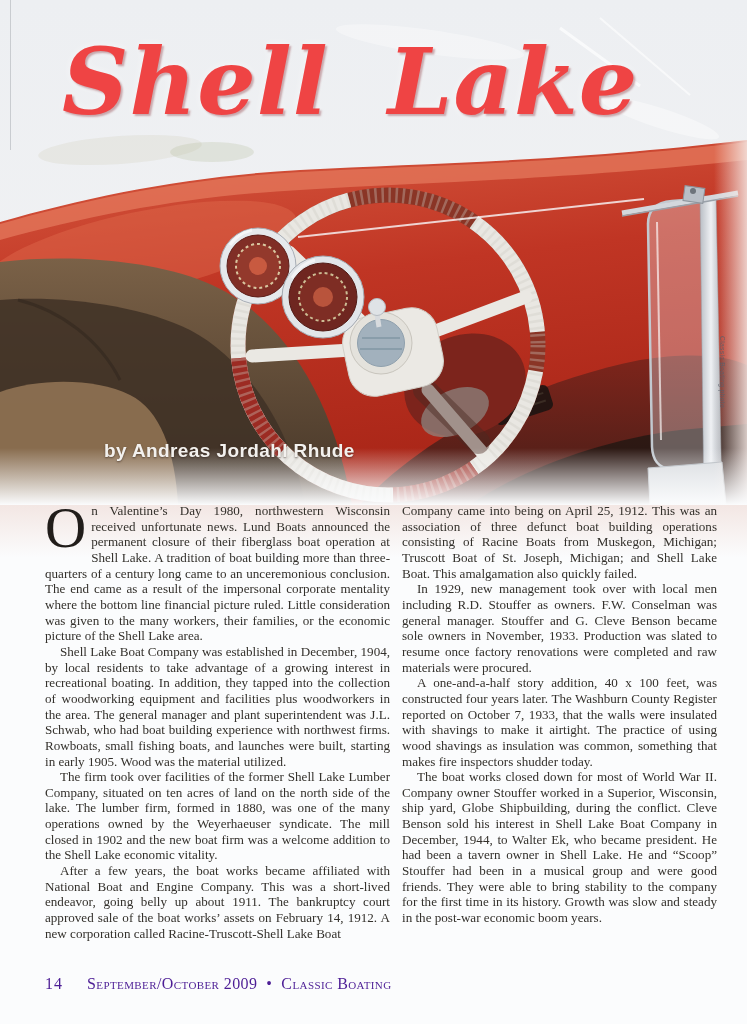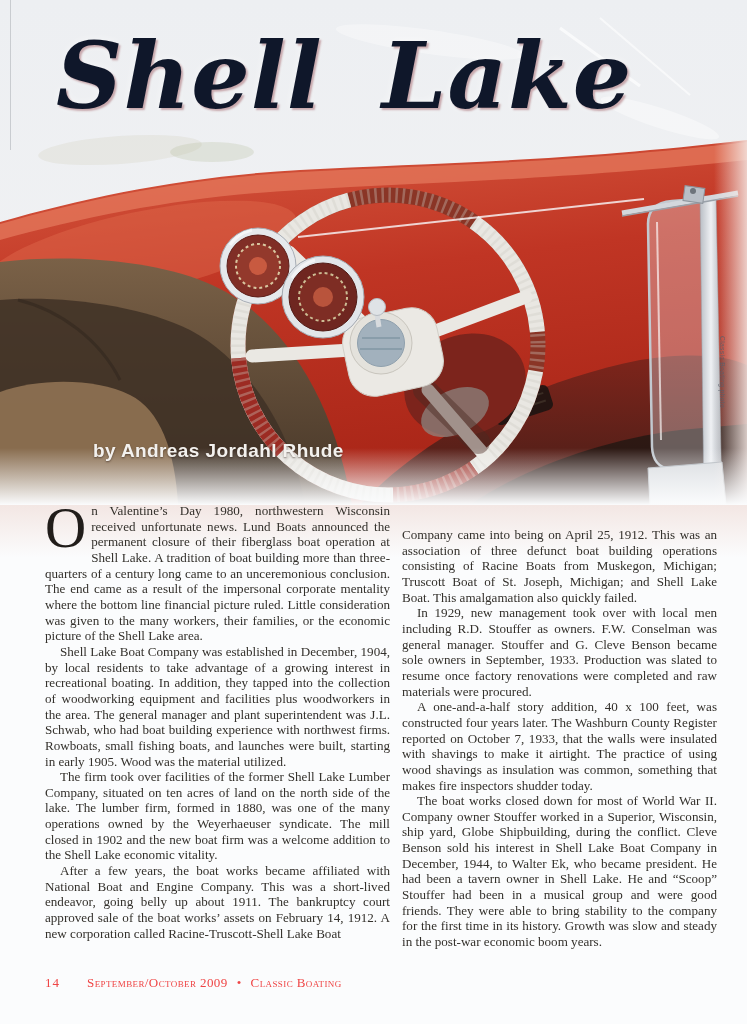--- a/index.html
+++ b/index.html
@@ -5,42 +5,42 @@
   html,body{margin:0;padding:0;background:#e8e9eb;}
   #page{position:relative;width:747px;height:1024px;background:#fbfcfd;overflow:hidden;
         font-family:"Liberation Serif",serif;}
   
   #scan-edge{position:absolute;left:10px;top:0;width:1px;height:150px;background:#c2c5ca;opacity:.85;}
   
   #photo{position:absolute;left:0;top:0;width:747px;height:505px;}
   #photo-fade{position:absolute;left:0;top:505px;width:747px;height:62px;
     background:linear-gradient(to bottom, rgba(232,201,192,.42), rgba(251,252,253,0) 85%);pointer-events:none;}
   
-  #title{position:absolute;left:56px;top:30px;margin:0;font-family:"DejaVu Serif",serif;
-    font-style:italic;font-weight:bold;font-size:92px;line-height:1;color:#0f172a;
+  #title{position:absolute;left:56px;top:30px;margin:6px;font-family:"DejaVu Serif",serif;
+    font-style:italic;font-weight:bold;font-size:92px;line-height:1;color:#ef4444;
     letter-spacing:1px;word-spacing:26px;
     text-shadow:2px 2px 2px rgba(122,30,36,.35), 0 0 8px rgba(255,255,255,.5);}
   
-  #byline{position:absolute;left:93px;top:440px;font-family:"Liberation Sans",sans-serif;
+  #byline{position:absolute;left:104px;top:440px;font-family:"Liberation Sans",sans-serif;
     font-weight:bold;font-size:19px;color:#f3f1ee;letter-spacing:.4px;
     text-shadow:0 1px 2px rgba(40,25,20,.55);}
   
   #photo-credit{position:absolute;left:719px;top:336px;height:80px;
     writing-mode:vertical-rl;font-family:"Liberation Sans",sans-serif;font-size:6.8px;
     color:rgba(90,95,106,.9);letter-spacing:.3px;}
   
   #article{position:absolute;left:45px;top:503px;width:672px;display:flex;gap:12px;}
   .col{color:#33302b;}
   #col-left{width:345px;}
-  #col-right{width:315px;margin-top:24px;}
+  #col-right{width:315px;}
   .para{margin:0;text-align:justify;font-size:13.1px;line-height:15.65px;}
   .para.indent{text-indent:15px;}
   .dropcap{float:left;font-size:57px;line-height:45px;margin:2px 5px 0 0;color:#211d1a;}
   
-  #footer{position:absolute;left:45px;top:975px;font-size:13px;color:#ef4444;
+  #footer{position:absolute;left:45px;top:975px;font-size:16px;color:#4c1d95;
     font-variant:small-caps;letter-spacing:.4px;white-space:nowrap;}
   #footer .pgnum{display:inline-block;width:42px;letter-spacing:1px;font-variant:normal;}
   #footer .sep{margin:0 9px;}
 </style>
 </head>
 <body>
 
 <div id="page">
 
   <svg id="photo" viewBox="0 0 747 505" preserveAspectRatio="none">
@@ -172,21 +172,21 @@
 
   <div id="article">
     <div id="col-left" class="col">
       <p class="para"><span class="dropcap">O</span><span>n Valentine’s Day 1980, northwestern Wisconsin received unfortunate news. Lund Boats announced the permanent closure of their fiberglass boat operation at Shell Lake. A tradition of boat building more than three-quarters of a century long came to an unceremonious conclusion. The end came as a result of the impersonal corporate mentality where the bottom line financial picture ruled. Little consideration was given to the many workers, their families, or the economic picture of the Shell Lake area.</span></p>
       <p class="para indent">Shell Lake Boat Company was established in December, 1904, by local residents to take advantage of a growing interest in recreational boating. In addition, they tapped into the collection of woodworking equipment and facilities plus woodworkers in the area. The general manager and plant superintendent was J.L. Schwab, who had boat building experience with northwest firms. Rowboats, small fishing boats, and launches were built, starting in early 1905. Wood was the material utilized.</p>
       <p class="para indent">The firm took over facilities of the former Shell Lake Lumber Company, situated on ten acres of land on the north side of the lake. The lumber firm, formed in 1880, was one of the many operations owned by the Weyerhaeuser syndicate. The mill closed in 1902 and the new boat firm was a welcome addition to the Shell Lake economic vitality.</p>
       <p class="para indent">After a few years, the boat works became affiliated with National Boat and Engine Company. This was a short-lived endeavor, going belly up about 1911. The bankruptcy court approved sale of the boat works’ assets on February 14, 1912. A new corporation called Racine-Truscott-Shell Lake Boat</p>
     </div>
     <div id="col-right" class="col">
       <p class="para">Company came into being on April 25, 1912. This was an association of three defunct boat building operations consisting of Racine Boats from Muskegon, Michigan; Truscott Boat of St. Joseph, Michigan; and Shell Lake Boat. This amalgamation also quickly failed.</p>
-      <p class="para indent">In 1929, new management took over with local men including R.D. Stouffer as owners. F.W. Conselman was general manager. Stouffer and G. Cleve Benson became sole owners in September, 1933. Production was slated to resume once factory renovations were completed and raw materials were procured.</p>
+      <p class="para indent">In 1929, new management took over with local men including R.D. Stouffer as owners. F.W. Conselman was general manager. Stouffer and G. Cleve Benson became sole owners in November, 1933. Production was slated to resume once factory renovations were completed and raw materials were procured.</p>
       <p class="para indent">A one-and-a-half story addition, 40 x 100 feet, was constructed four years later. The Washburn County Register reported on October 7, 1933, that the walls were insulated with shavings to make it airtight. The practice of using wood shavings as insulation was common, something that makes fire inspectors shudder today.</p>
       <p class="para indent">The boat works closed down for most of World War II. Company owner Stouffer worked in a Superior, Wisconsin, ship yard, Globe Shipbuilding, during the conflict. Cleve Benson sold his interest in Shell Lake Boat Company in December, 1944, to Walter Ek, who became president. He had been a tavern owner in Shell Lake. He and “Scoop” Stouffer had been in a musical group and were good friends. They were able to bring stability to the company for the first time in its history. Growth was slow and steady in the post-war economic boom years.</p>
     </div>
   </div>
 
   <div id="footer">
     <span class="pgnum">14</span><span>September/October 2009</span><span class="sep">•</span><span>Classic Boating</span>
   </div>
 
 </div>

